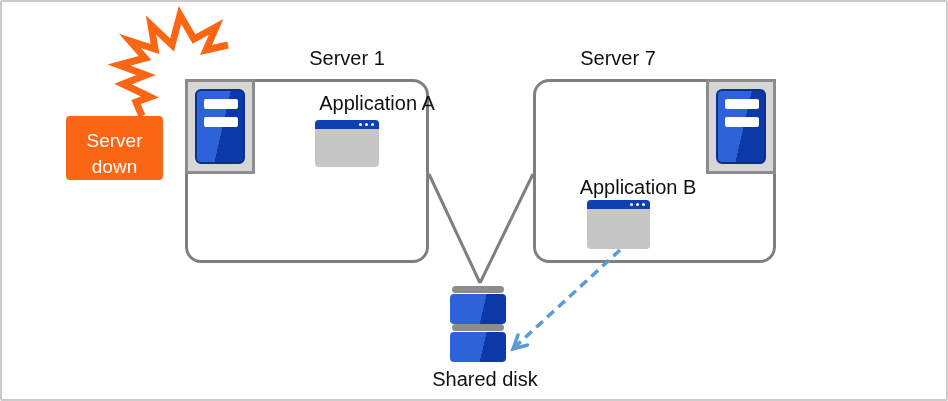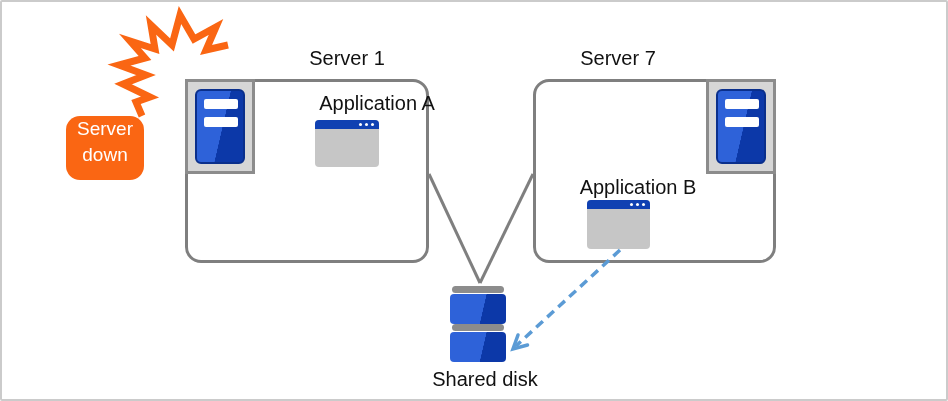--- a/index.html
+++ b/index.html
@@ -82,24 +82,24 @@
   .label {
     position: absolute;
     font-size: 20px; line-height: 22px;
     white-space: nowrap;
     transform: translateX(-50%);
     color: #111111;
   }
   
   .badge {
     position: absolute; left: 64px; top: 114px;
-    width: 78px; height: 64px;
-    background: #fa6613; border-radius: 14px;
+    width: 97px; height: 64px;
+    background: #fa6613; border-radius: 4px;
     color: #ffffff; font-size: 19px; line-height: 26px;
-    display: flex; align-items: flex-start; justify-content: center;
+    display: flex; align-items: flex-end; justify-content: center;
     text-align: center;
   }
   .badge-text { width: 72px; }
 </style>
 </head>
 <body>
 
 <div class="canvas">
 
   <div class="badge">

